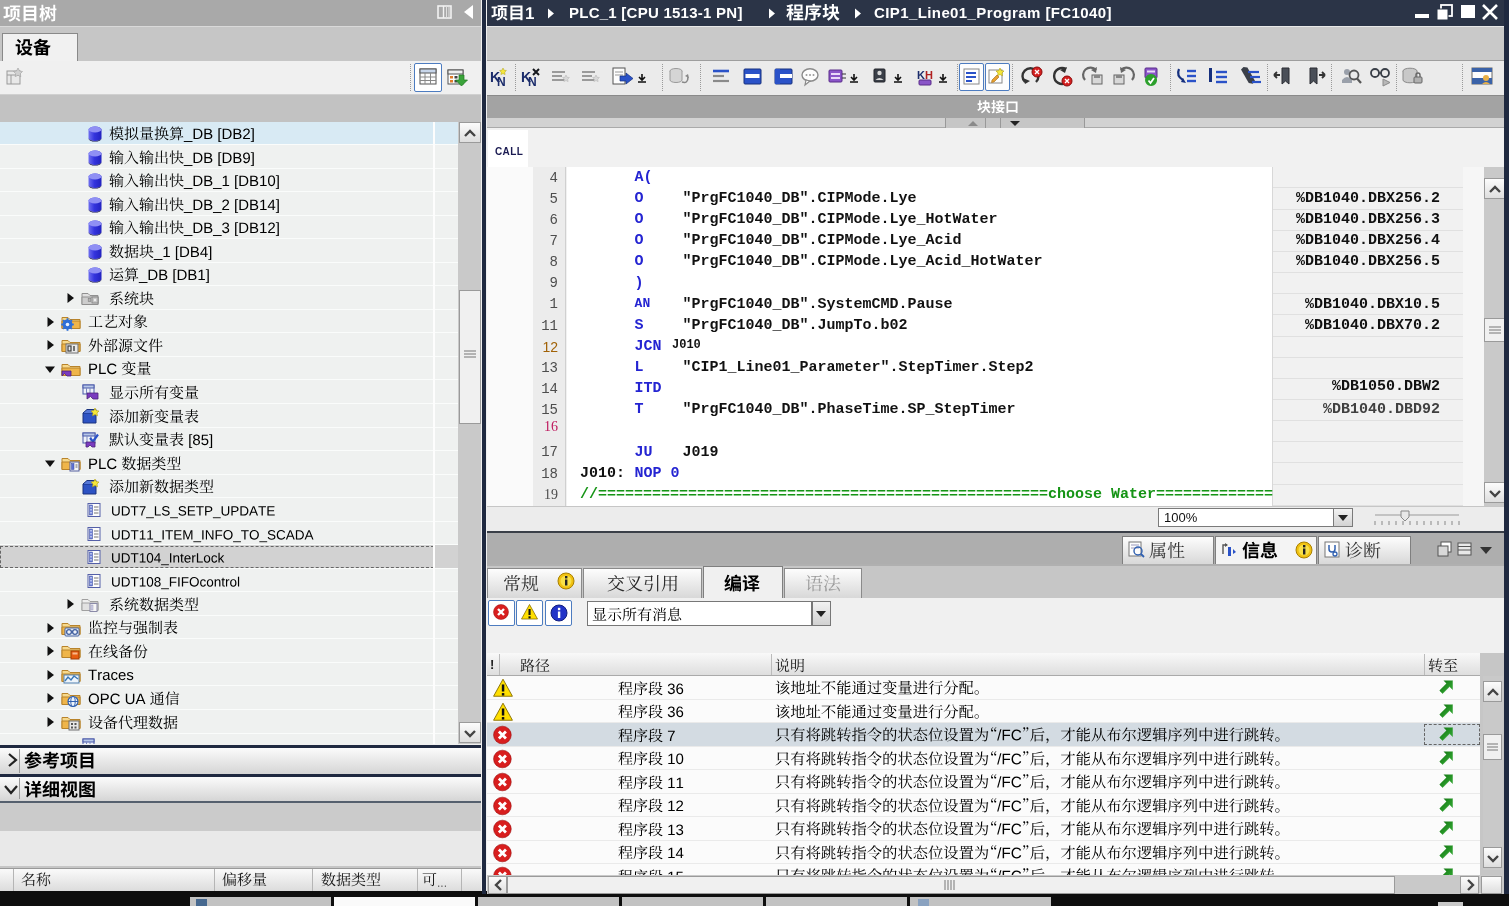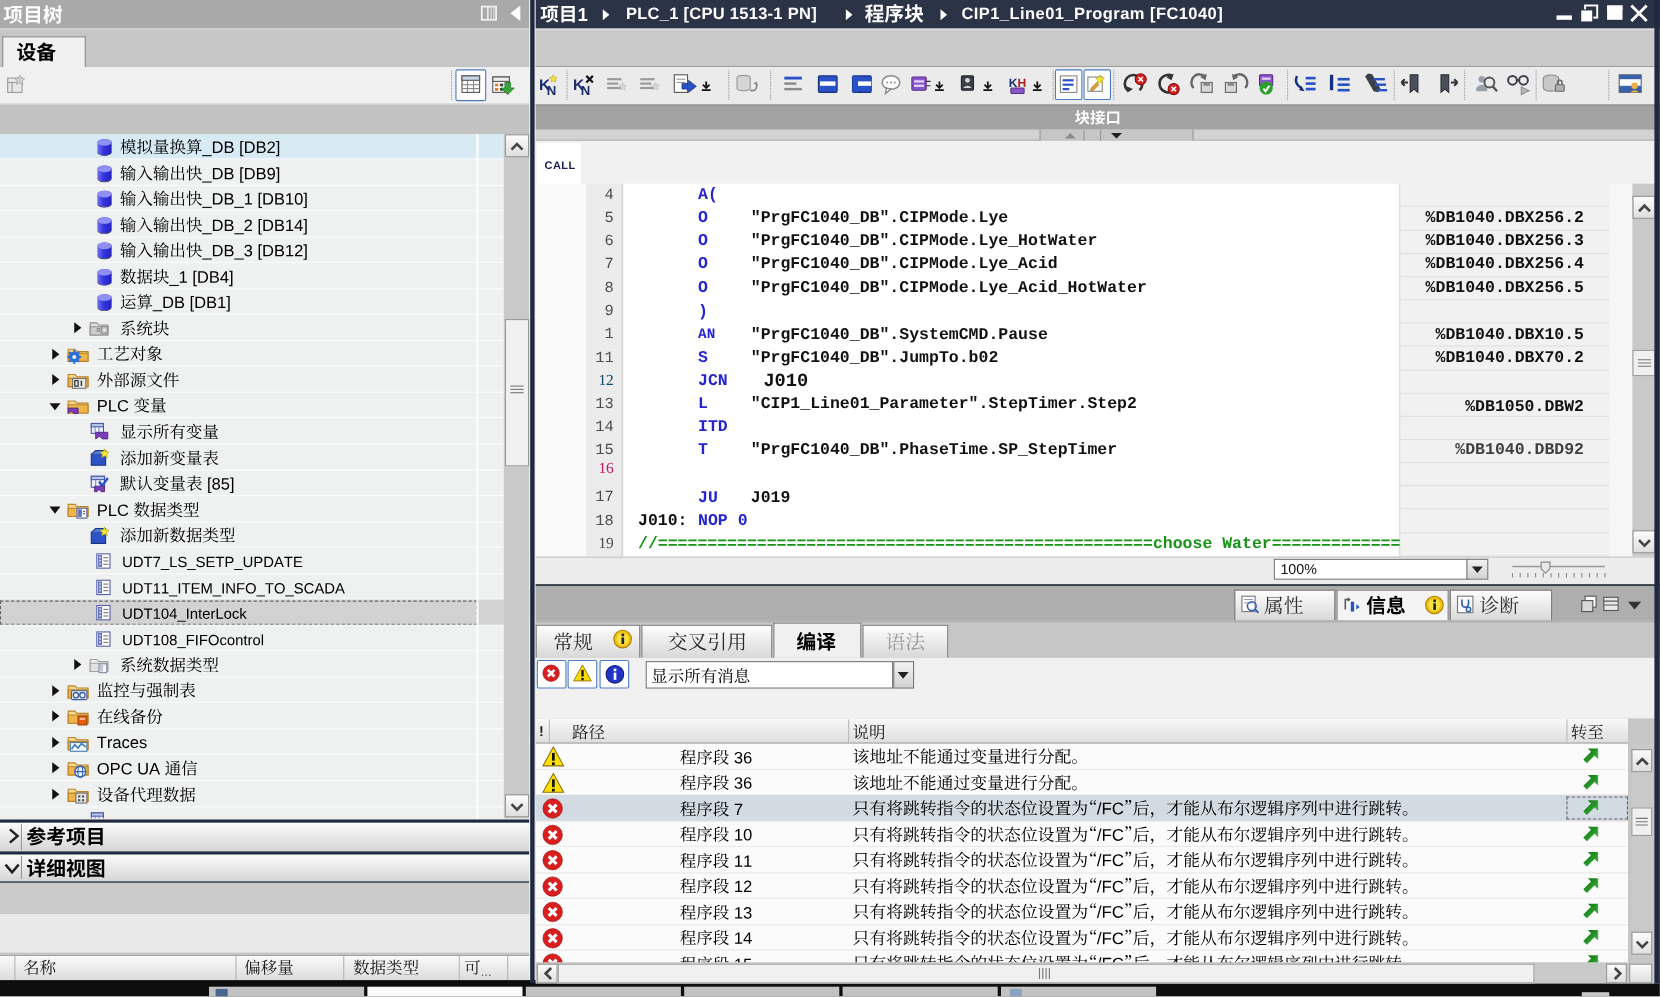--- a/index.html
+++ b/index.html
@@ -1293,32 +1293,32 @@
 <div class="a" style="left:682.5px;top:295.7px;font-family:'Liberation Mono',monospace;font-weight:bold;font-size:15px;color:#111;white-space:pre">"PrgFC1040_DB".SystemCMD.Pause</div>
 <div class="a" style="left:1305px;top:295.7px;font-family:'Liberation Mono',monospace;font-weight:bold;font-size:15px;color:#111;white-space:pre">%DB1040.DBX10.5</div>
 <div class="a" style="left:1273px;top:335.5px;width:190px;height:1px;background:#e0e0e0"></div>
 <div class="a" style="left:533px;top:317.55px;width:29px;font-family:'Liberation Mono',monospace;font-size:14px;color:#4d4d4d">
     <span style="float:right;margin-right:4px">11</span>
   </div>
 <div class="a" style="left:634.6px;top:316.85px;font-family:'Liberation Mono',monospace;font-weight:bold;font-size:15px;color:#2424d2;white-space:pre">S</div>
 <div class="a" style="left:682.5px;top:316.85px;font-family:'Liberation Mono',monospace;font-weight:bold;font-size:15px;color:#111;white-space:pre">"PrgFC1040_DB".JumpTo.b02</div>
 <div class="a" style="left:1305px;top:316.85px;font-family:'Liberation Mono',monospace;font-weight:bold;font-size:15px;color:#111;white-space:pre">%DB1040.DBX70.2</div>
 <div class="a" style="left:1273px;top:356.65px;width:190px;height:1px;background:#e0e0e0"></div>
-<div class="a" style="left:533px;top:338.7px;width:29px;font-family:Liberation Serif, serif;font-size:14px;color:#0c4a6e">
+<div class="a" style="left:533px;top:338.7px;width:29px;font-family:Liberation Sans, sans-serif;font-size:14px;color:#a16207">
     <span style="float:right;margin-right:4px">12</span>
   </div>
 <div class="a" style="left:634.6px;top:338px;font-family:'Liberation Mono',monospace;font-weight:bold;font-size:15px;color:#2424d2;white-space:pre">JCN</div>
-<div class="a" style="left:694px;top:338px;font-family:'Liberation Mono',monospace;font-weight:bold;font-size:17px;color:#111;white-space:pre">J010</div>
+<div class="a" style="left:672px;top:338px;font-family:'Liberation Mono',monospace;font-weight:bold;font-size:12px;color:#111;white-space:pre">J010</div>
 <div class="a" style="left:1273px;top:377.8px;width:190px;height:1px;background:#e0e0e0"></div>
 <div class="a" style="left:533px;top:359.85px;width:29px;font-family:'Liberation Mono',monospace;font-size:14px;color:#4d4d4d">
     <span style="float:right;margin-right:4px">13</span>
   </div>
 <div class="a" style="left:634.6px;top:359.15px;font-family:'Liberation Mono',monospace;font-weight:bold;font-size:15px;color:#2424d2;white-space:pre">L</div>
 <div class="a" style="left:682.5px;top:359.15px;font-family:'Liberation Mono',monospace;font-weight:bold;font-size:15px;color:#111;white-space:pre">"CIP1_Line01_Parameter".StepTimer.Step2</div>
-<div class="a" style="left:1332px;top:362px;font-family:'Liberation Mono',monospace;font-weight:bold;font-size:15px;color:#111;white-space:pre">%DB1050.DBW2</div>
+<div class="a" style="left:1332px;top:378px;font-family:'Liberation Mono',monospace;font-weight:bold;font-size:15px;color:#111;white-space:pre">%DB1050.DBW2</div>
 <div class="a" style="left:1273px;top:398.95px;width:190px;height:1px;background:#e0e0e0"></div>
 <div class="a" style="left:533px;top:381px;width:29px;font-family:'Liberation Mono',monospace;font-size:14px;color:#4d4d4d">
     <span style="float:right;margin-right:4px">14</span>
   </div>
 <div class="a" style="left:634.6px;top:380.3px;font-family:'Liberation Mono',monospace;font-weight:bold;font-size:15px;color:#2424d2;white-space:pre">ITD</div>
 <div class="a" style="left:1273px;top:420.1px;width:190px;height:1px;background:#e0e0e0"></div>
 <div class="a" style="left:533px;top:402.15px;width:29px;font-family:'Liberation Mono',monospace;font-size:14px;color:#4d4d4d">
     <span style="float:right;margin-right:4px">15</span>
   </div>
 <div class="a" style="left:634.6px;top:401.45px;font-family:'Liberation Mono',monospace;font-weight:bold;font-size:15px;color:#2424d2;white-space:pre">T</div>

